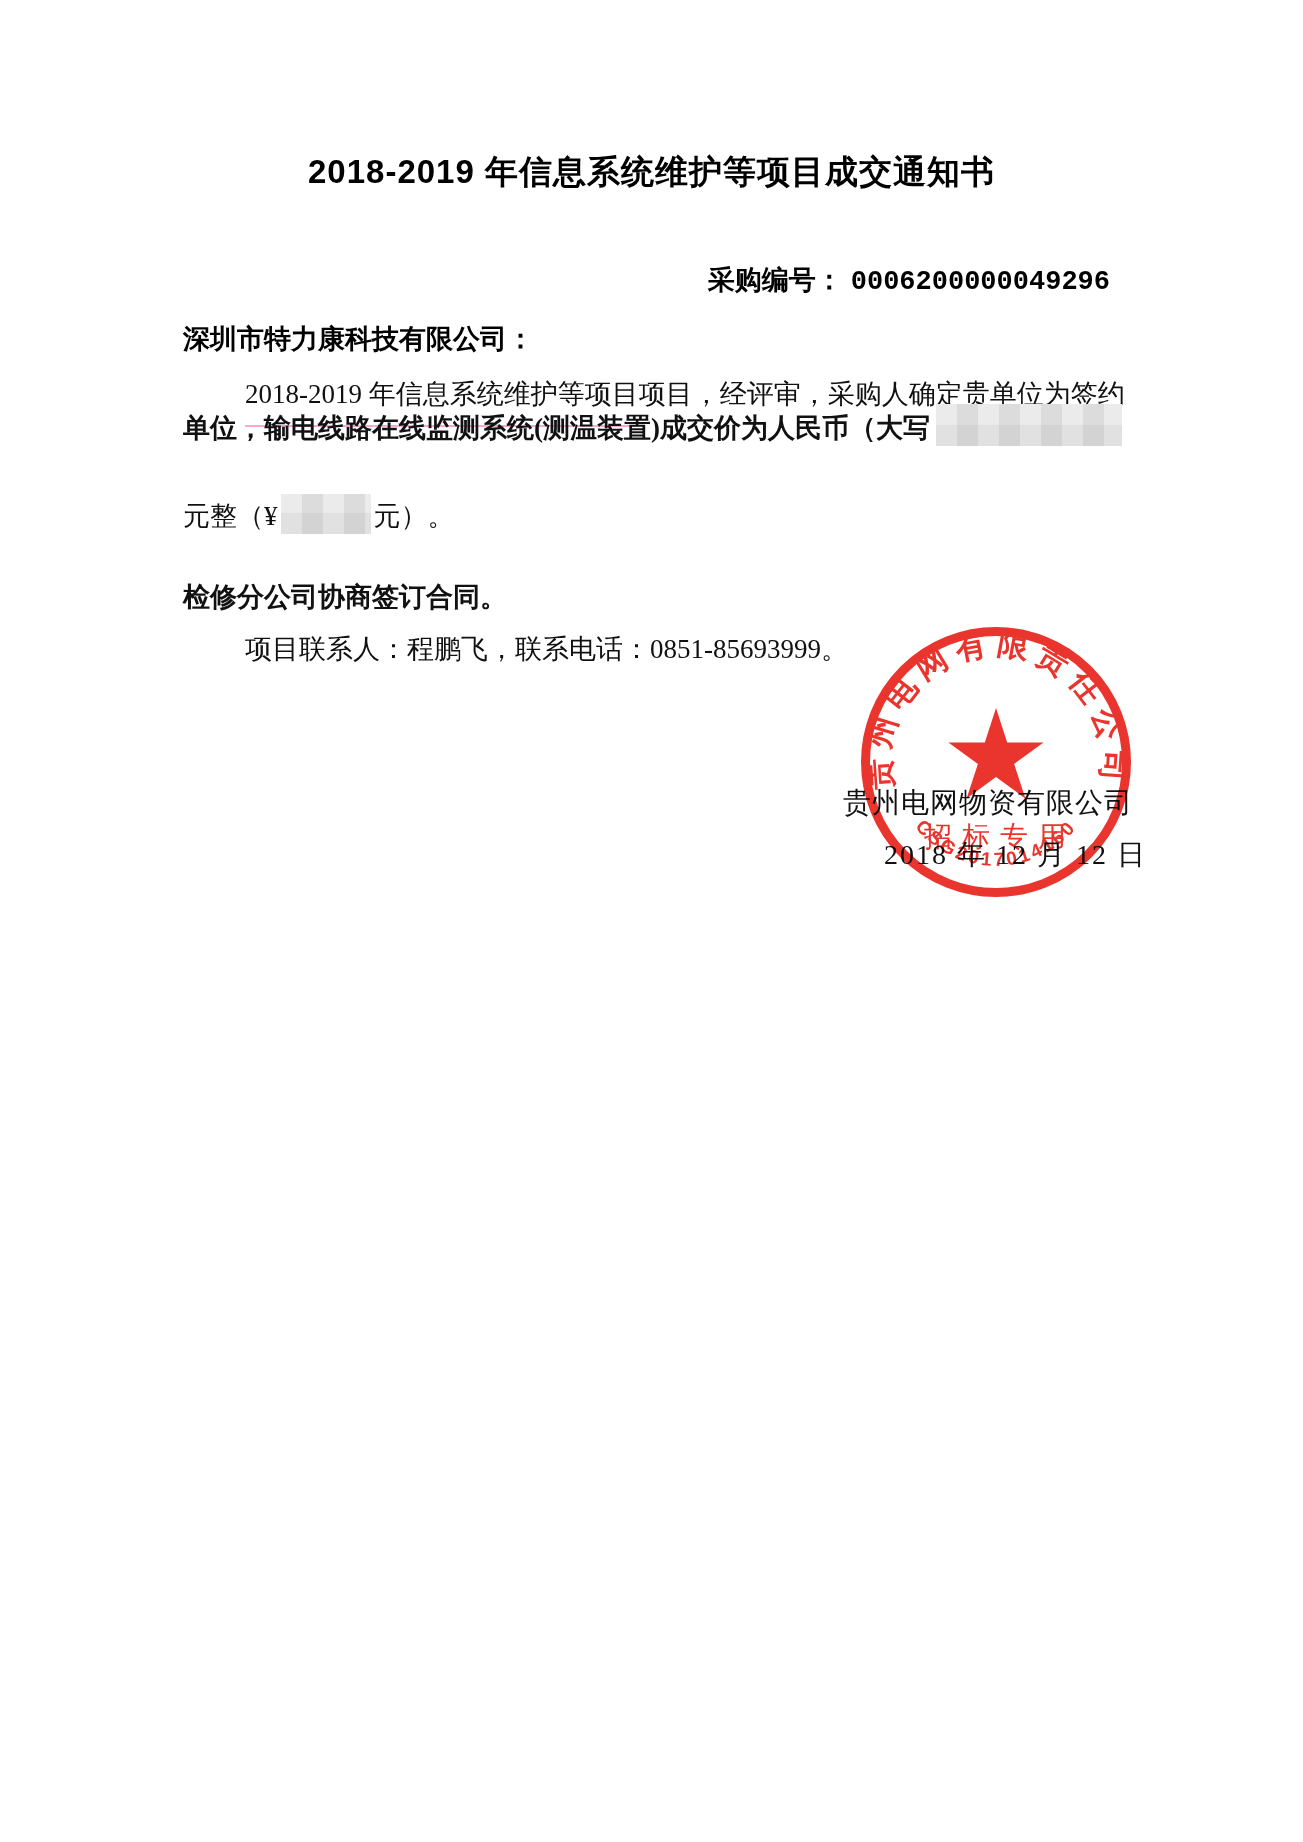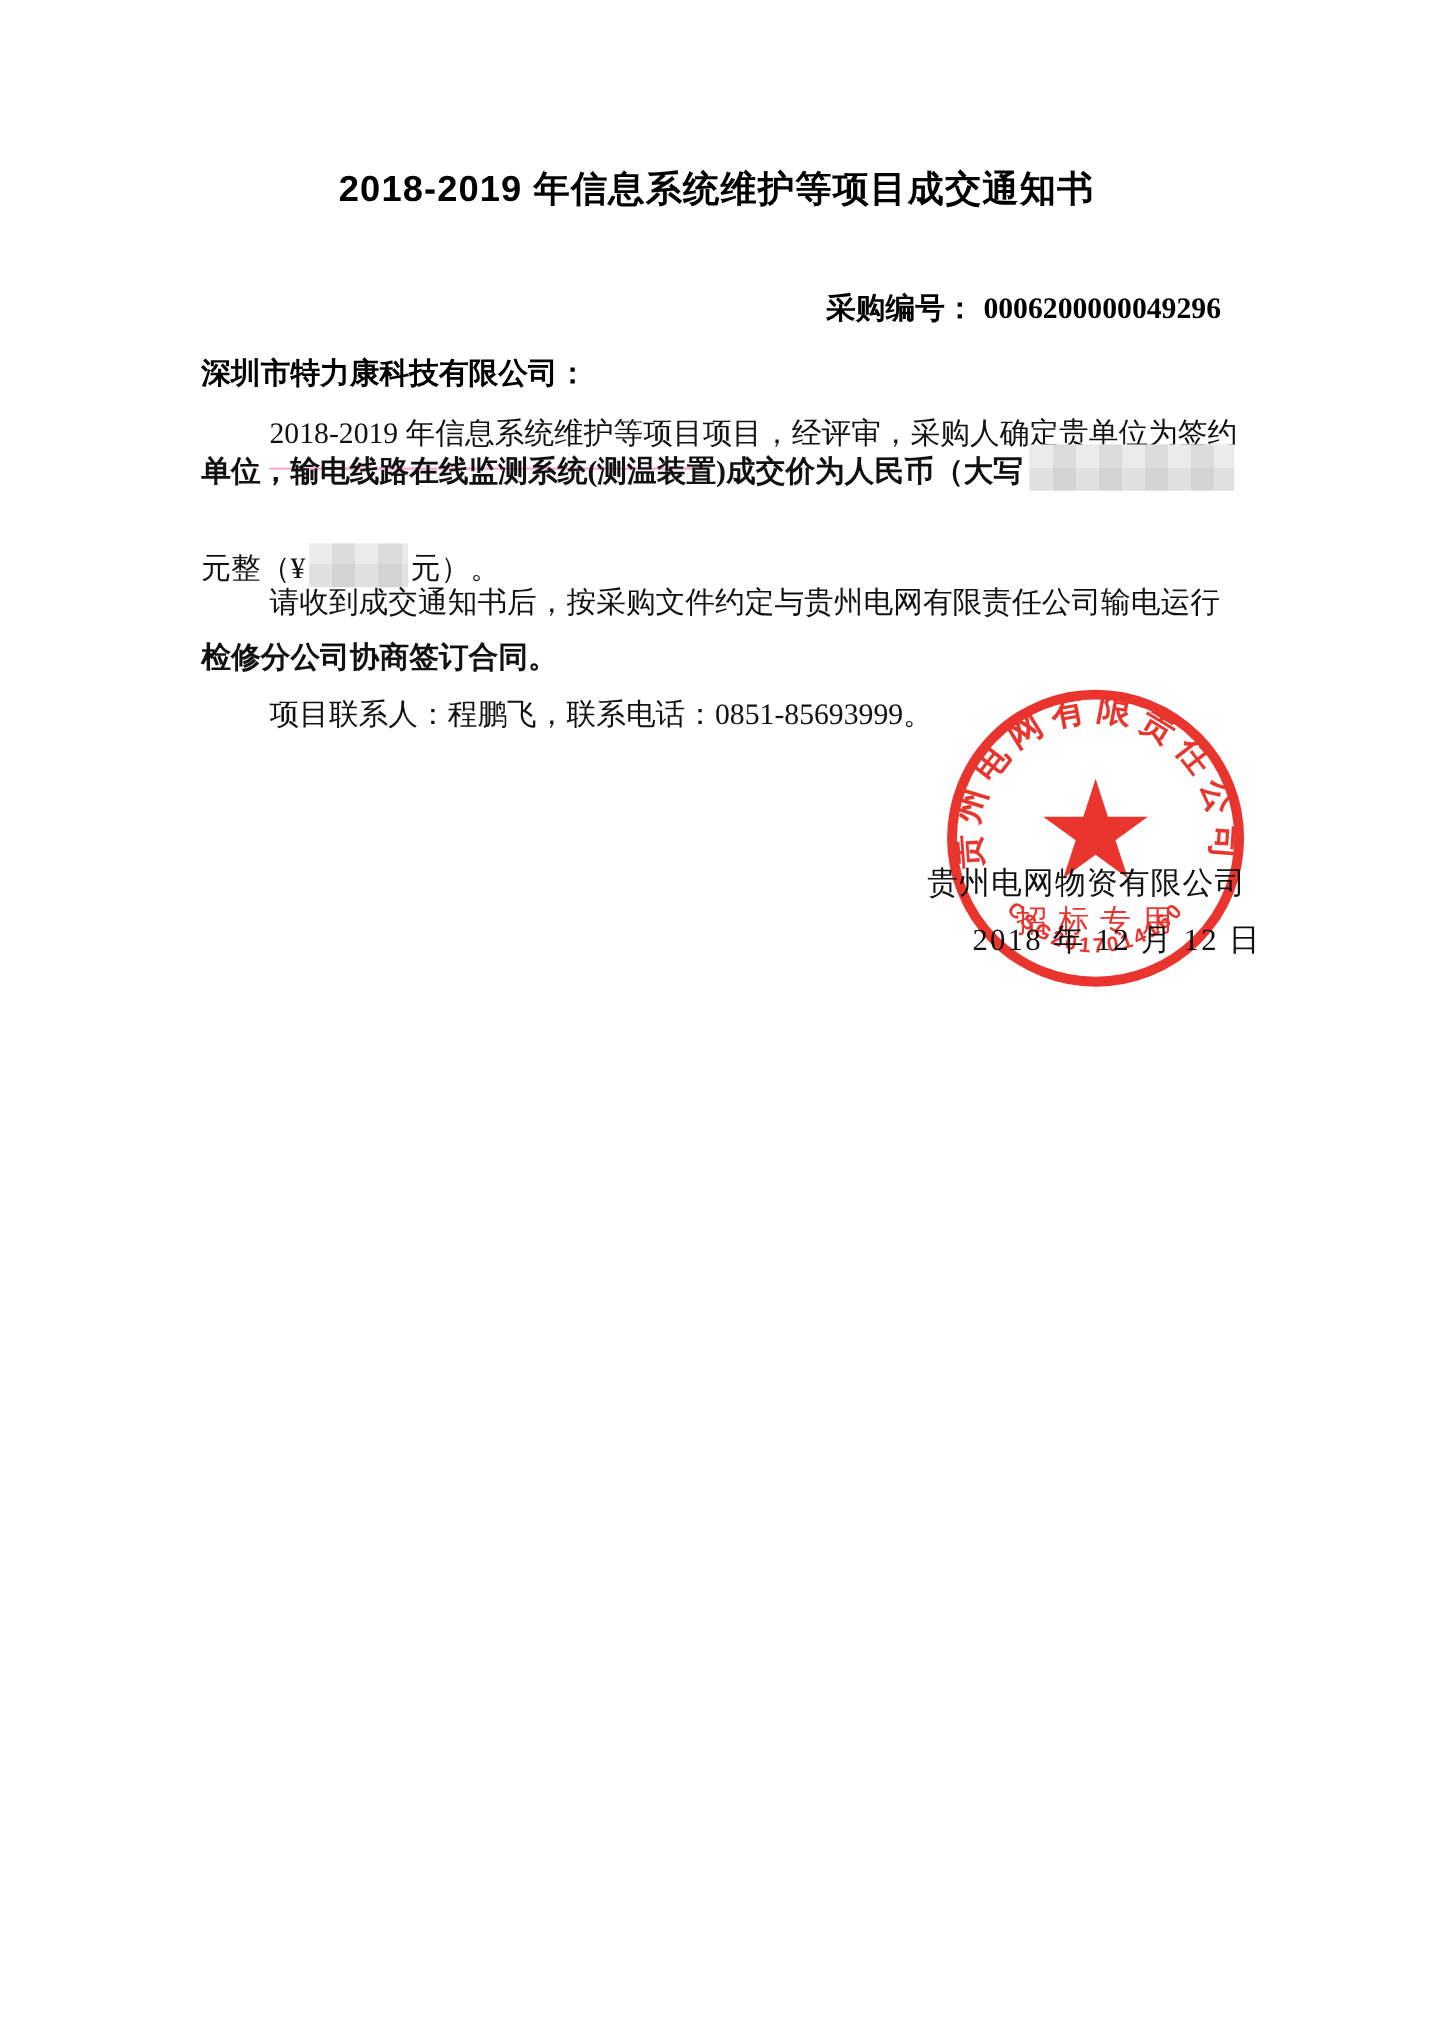--- a/index.html
+++ b/index.html
@@ -8,21 +8,21 @@
     font-family:"Liberation Serif","DejaVu Serif",serif; color:#111;
     overflow:hidden;
   }
   .title {
     position:absolute; top:150px; left:0; width:100%; text-align:center;
     font-family:"Liberation Sans","DejaVu Sans",sans-serif;
     font-weight:bold; font-size:33px; letter-spacing:1px; color:#000;
   }
   .proc-line {
     position:absolute; top:262px; right:193px;
-    font-family:Liberation Serif, serif;
+    font-family:Liberation Mono, monospace;
     font-weight:bold; font-size:27px; color:#000; white-space:nowrap;
   }
   .proc-line .num { margin-left:8px; font-weight:bold; }
   .recipient {
     position:absolute; top:321px; left:183px;
     font-family:"Liberation Sans","DejaVu Sans",sans-serif;
     font-weight:bold; font-size:27px; color:#000; white-space:nowrap;
   }
   .bline {
     position:absolute; left:183px; width:1000px;
@@ -72,21 +72,20 @@
   </div>
 
   <div class="bline t2">
     <span>单位，输电线路在线监测系统(测温装置)成交价为人民币（大写</span><span class="mosaic mosaic-long"></span>
   </div>
 
   <div class="bline t3">
     <span>元整（¥</span><span class="mosaic mosaic-short"></span><span>元）。</span>
   </div>
 
-  <div class="bline t4 indent">请收到成交通知书后，按采购文件约定与贵州电网有限责任公司输电运行</div>
   <div class="bline t5">检修分公司协商签订合同。</div>
   <div class="bline t6 indent">项目联系人：程鹏飞，联系电话：0851-85693999。</div>
 
   <div class="sig-company">贵州电网物资有限公司</div>
   <div class="sig-date">2018 年 12 月 12 日</div>
 
   <div class="stamp">
     <svg viewBox="0 0 276 276" xmlns="http://www.w3.org/2000/svg">
       <defs>
         <path id="arcTop" d="M 35.7 169.2 A 107 107 0 1 1 240.3 169.2" fill="none"></path>

